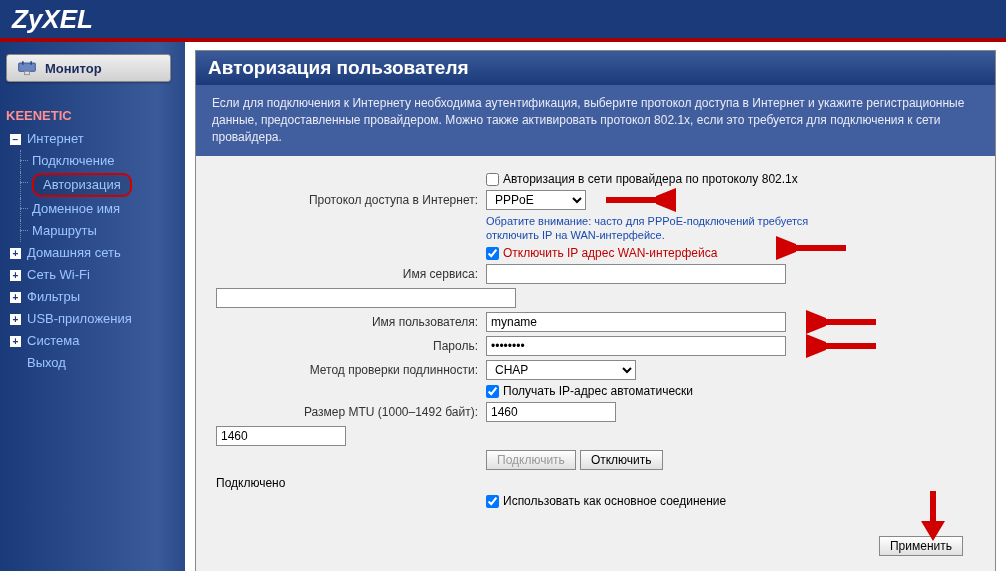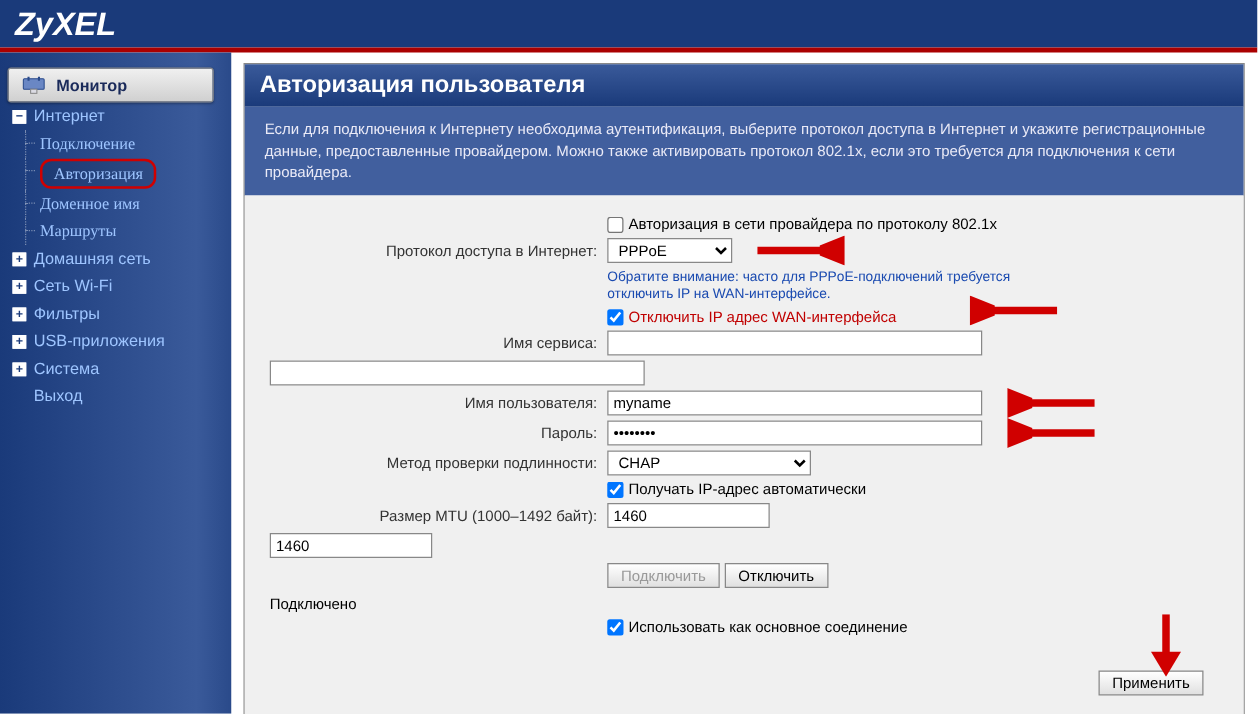--- a/index.html
+++ b/index.html
@@ -36,39 +36,39 @@
   width: 185px;
   background: linear-gradient(to right, #1a3a7a 0%, #3a5a9a 85%, #2a4a8a 100%);
   padding: 8px 6px;
   flex-shrink: 0;
 }
 .monitor-btn {
   background: linear-gradient(to bottom, #f0f0f0, #d0d0d0);
   border: 1px solid #888;
   border-radius: 3px;
   padding: 4px 10px;
-  margin: 4px 0 0 0;
+  margin: 4px 0 24px 0;
   display: flex;
   align-items: center;
   gap: 8px;
   cursor: pointer;
   box-shadow: 0 1px 2px rgba(0,0,0,0.3);
   width: 165px;
 }
 .monitor-btn .icon { width: 20px; height: 18px; }
 .monitor-btn span { color: #1a2a5a; font-weight: bold; font-size: 13px; }
 .tree { color: #9ec5ff; font-size: 13px; line-height: 20px; }
 .tree-root { color: #ff9090; font-weight: bold; margin-bottom: 2px; }
 .tree-item {
   display: flex;
   align-items: center;
   padding: 1px 0;
 }
 .tree-item.level1 { padding-left: 4px; }
-.tree-item.level2 { padding-left: 26px; position: relative; font-family: Liberation Serif, serif; }
+.tree-item.level2 { padding-left: 26px; position: relative; }
 .tree-item.level2::before {
   content: "";
   position: absolute;
   left: 14px;
   top: 0;
   bottom: 0;
   border-left: 1px dotted rgba(255,255,255,0.4);
 }
 .tree-item.level2::after {
   content: "";
@@ -198,20 +198,21 @@
     <div class="monitor-btn">
       <svg class="icon" viewBox="0 0 24 20">
         <rect x="2" y="4" width="20" height="10" rx="1" fill="#6a87c4" stroke="#2a4a8a"></rect>
         <line x1="7" y1="2" x2="7" y2="6" stroke="#2a4a8a" stroke-width="2"></line>
         <line x1="17" y1="2" x2="17" y2="6" stroke="#2a4a8a" stroke-width="2"></line>
         <rect x="9" y="14" width="6" height="4" fill="#dcdce4" stroke="#888"></rect>
       </svg>
       <span>Монитор</span>
     </div>
     <div class="tree">
+      <div class="tree-root">KEENETIC</div>
 
       <div class="tree-item level1">
         <span class="tree-toggle">−</span>
         <span class="tree-label">Интернет</span>
       </div>
       <div class="tree-item level2">
         <span class="tree-label">Подключение</span>
       </div>
       <div class="tree-item level2">
         <span class="tree-label active">Авторизация</span>
@@ -326,21 +327,21 @@
           </div>
           <svg class="arrow-right" style="left:590px;top:-2px;transform:scaleX(-1)" width="70" height="24" viewBox="0 0 70 24">
               <polygon points="70,0 70,24 50,16 50,8" fill="#d00000"></polygon>
               <rect x="0" y="9" width="52" height="6" fill="#d00000"></rect>
             </svg>
         </div>
 
         <div class="form-row">
           <div class="form-label">Метод проверки подлинности:</div>
           <div class="form-control">
-            <select style="width:163px">
+            <select style="width:150px">
               <option>CHAP</option>
             </select>
           </div>
         </div>
 
         <div class="form-row">
           <div class="form-label"></div>
           <div class="form-control">
             <input type="checkbox" checked="" style="">
             <span style="font-size:12px">Получать IP-адрес автоматически</span>

